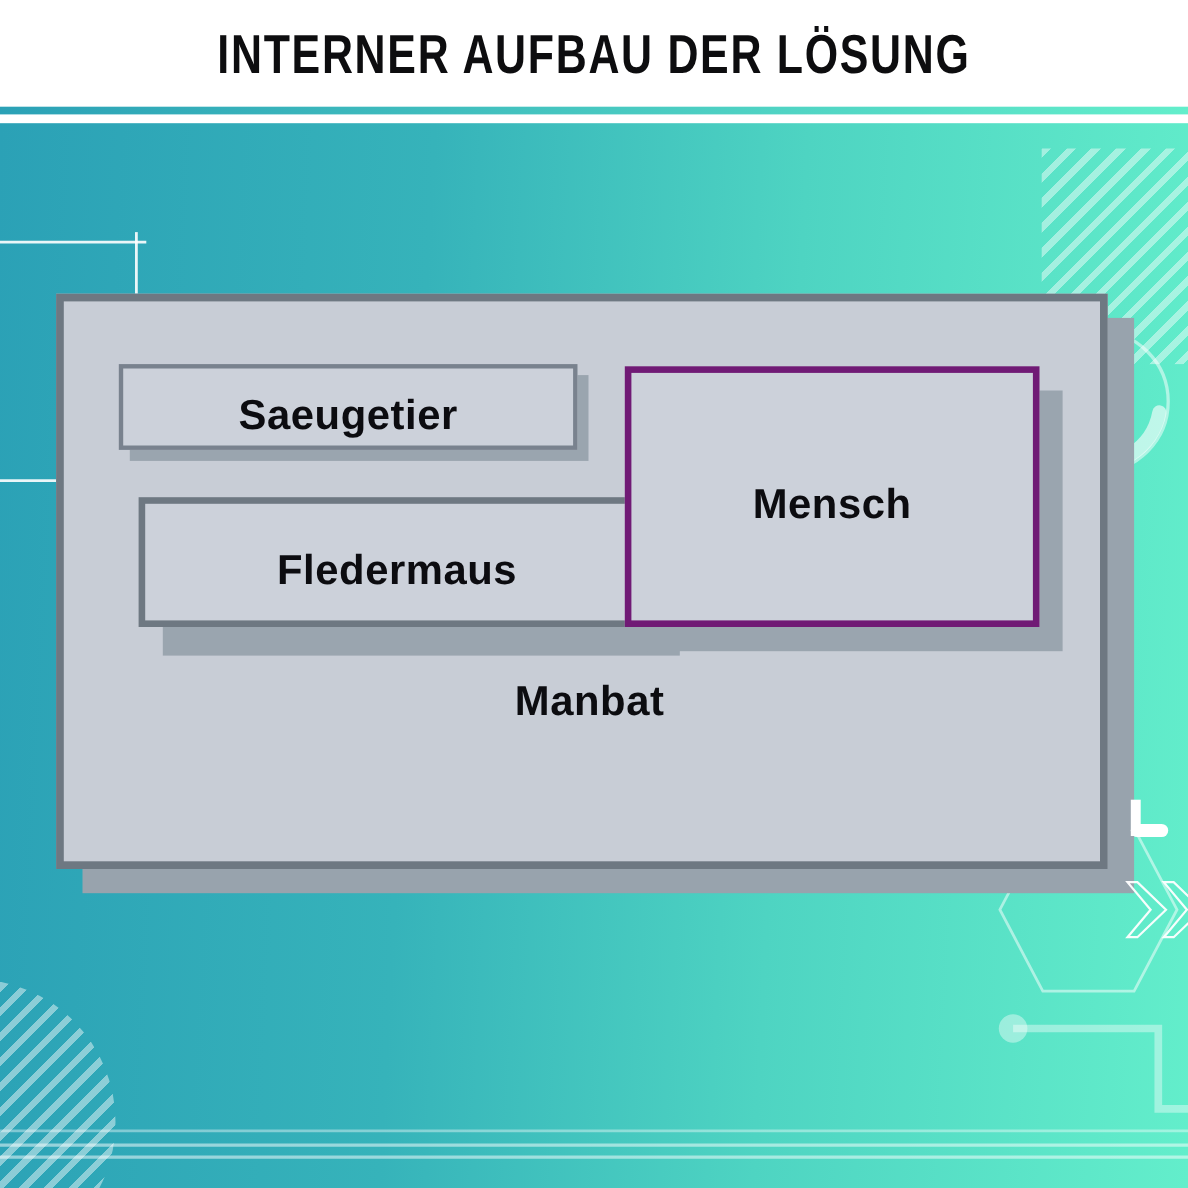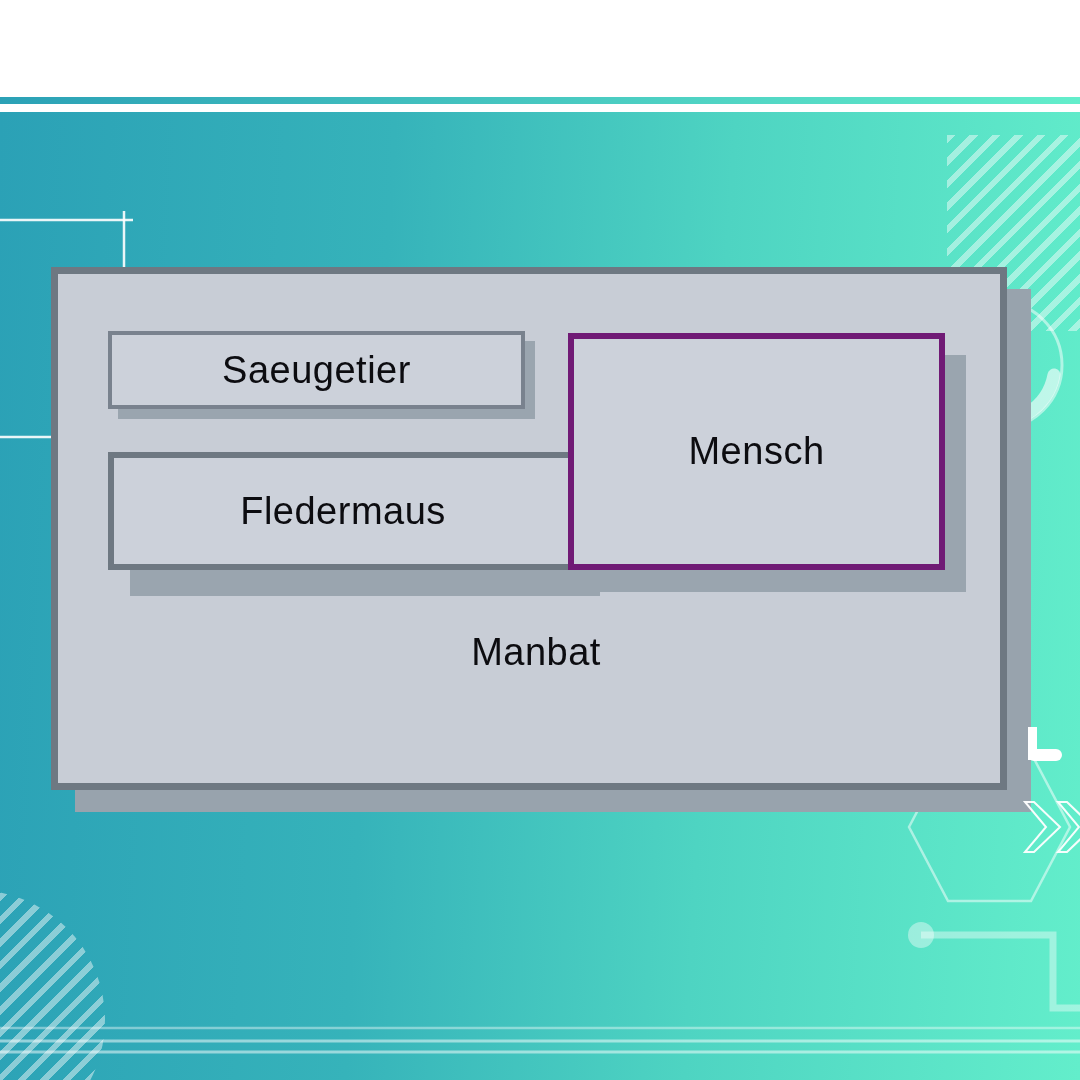--- a/index.html
+++ b/index.html
@@ -39,36 +39,36 @@
   .outer-box{
     position:absolute;left:51px;top:267px;width:956px;height:523px;
     box-sizing:border-box;border:7px solid #6e7882;background:#c8cdd6;
     box-shadow:24px 22px 0 #98a3ad;
   }
   .node{
     position:absolute;box-sizing:border-box;background:#ccd1da;
     display:flex;align-items:center;justify-content:center;
   }
   .node .label, .outer-label{
-    font-size:38px;font-weight:normal;color:#0c0c10;letter-spacing:0.5px;white-space:nowrap;
+    font-size:38px;font-weight:bold;color:#0c0c10;letter-spacing:0.5px;white-space:nowrap;margin-top:16px;
   }
   .node-saeugetier{
     left:108px;top:331px;width:417px;height:78px;
     border:4px solid #79828e;box-shadow:10px 10px 0 #9aa5af;
   }
   .node-fledermaus{
-    left:108px;top:452px;width:470px;height:118px;
+    left:126px;top:452px;width:470px;height:118px;
     border:6px solid #6e7882;box-shadow:22px 26px 0 #9aa5af;
   }
   .node-mensch{
     left:568px;top:333px;width:377px;height:237px;
     border:6px solid #701a75;box-shadow:21px 22px 0 #9aa5af;
   }
   .outer-label{
-    position:absolute;left:336px;top:628px;width:400px;height:48px;
+    position:absolute;left:336px;top:598px;width:400px;height:48px;
     display:flex;align-items:center;justify-content:center;
   }
 </style>
 </head>
 <body>
 
 <div class="stage">
 
   <div class="bg"></div>
 
@@ -114,15 +114,18 @@
 
   <svg class="decor decor-front" viewBox="0 0 1080 1080">
 
     <rect x="1028" y="727" width="9" height="33" fill="#ffffff"></rect>
     <rect x="1028" y="749" width="34" height="12" rx="6" fill="#ffffff"></rect>
 
     <polygon points="1025,802 1034,802 1060,827 1034,852 1025,852 1046,827" fill="none" stroke="#ffffff" stroke-width="2" opacity="0.95"></polygon>
     <polygon points="1058,802 1067,802 1093,827 1067,852 1058,852 1079,827" fill="none" stroke="#ffffff" stroke-width="2" opacity="0.95"></polygon>
   </svg>
 
+  <div class="header">
+    <div class="title">INTERNER AUFBAU DER LÖSUNG</div>
+  </div>
   <div class="strip-teal"></div>
 
 </div>
 
 </body></html>

